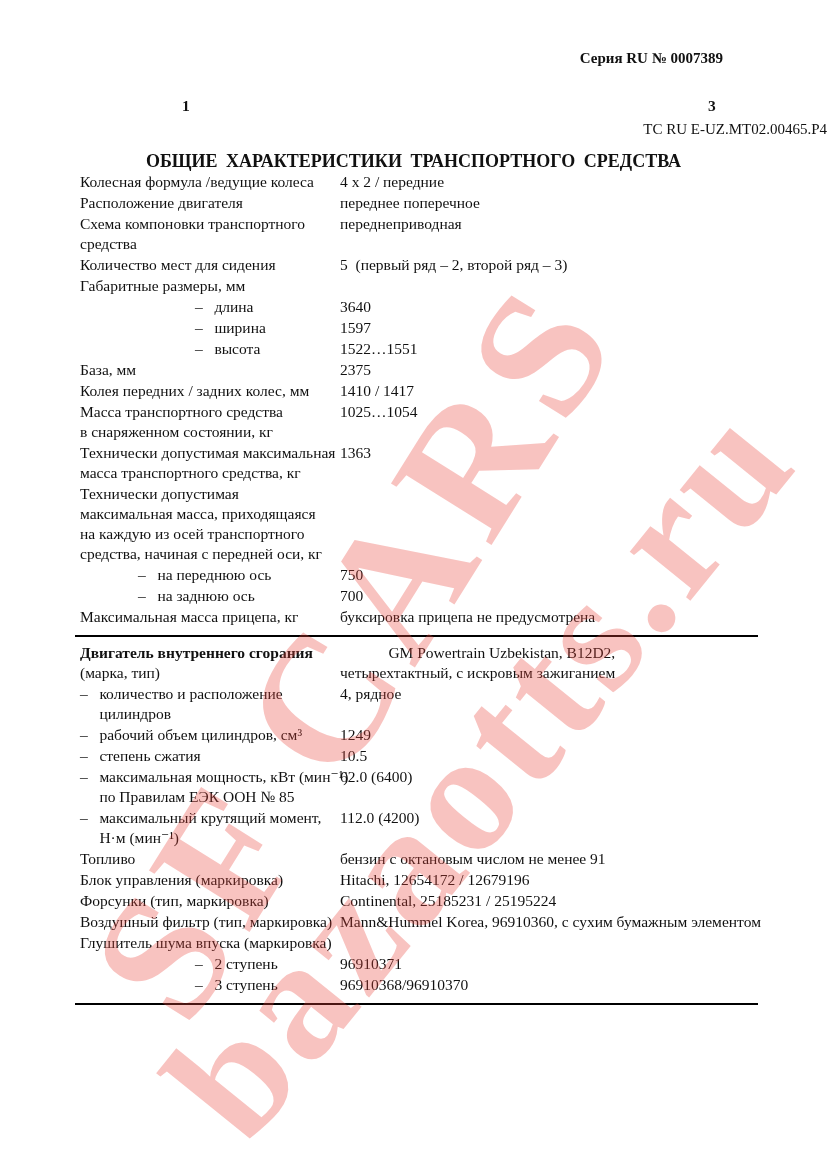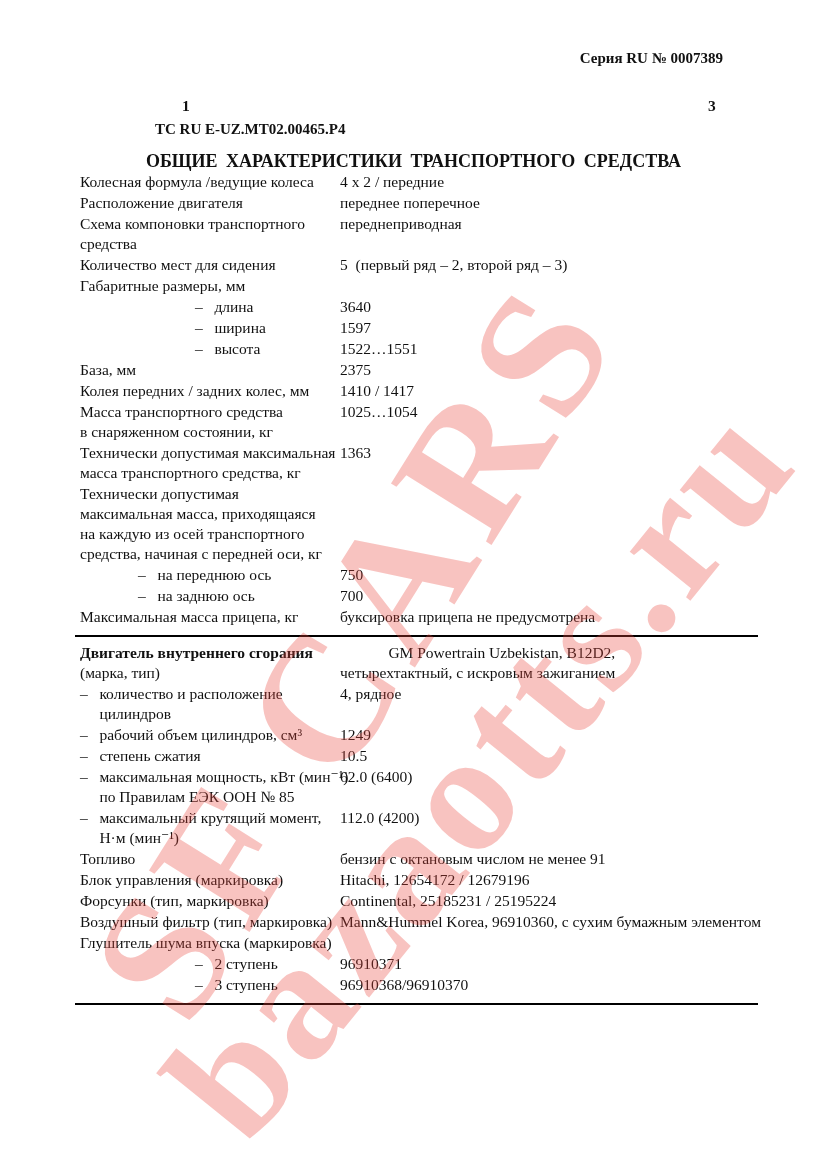--- a/index.html
+++ b/index.html
@@ -12,21 +12,21 @@
     font-family:"Liberation Serif","DejaVu Serif",serif;
     color:#111;
     font-size:15.5px;
     line-height:20px;
   }
   .abs{position:absolute;}
   .bold{font-weight:bold;}
   .series{top:48px;left:0;width:687px;text-align:right;font-weight:bold;font-size:15px;margin-left:36px;}
   .pg-left{top:96px;left:182px;font-weight:bold;}
   .pg-right{top:96px;left:708px;font-weight:bold;}
-  .docnum{top:119px;left:155px;right:0;text-align:left;font-weight:bold;font-size:15px;}
+  .docnum{top:119px;left:155px;right:0;text-align:right;font-weight:normal;font-size:15px;}
   .heading{top:151px;left:0;right:0;text-align:center;font-weight:bold;font-size:18px;word-spacing:4px;}
   .content{position:absolute;left:80px;top:172px;right:40px;}
   .r{position:relative;margin:0 0 1px 0;}
   .lbl{white-space:pre;display:block;}
   .val{position:absolute;left:260px;top:0;white-space:pre;text-align:right;}
   .ind-dim{padding-left:115px;}
   .ind-axle{padding-left:58px;}
   .rule{height:0;border-top:2px solid #000;margin:8px 0 6px -5px;width:683px;}
   .wm{
     position:absolute;

